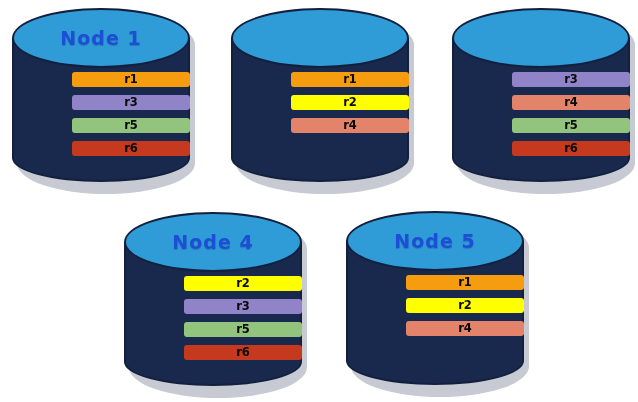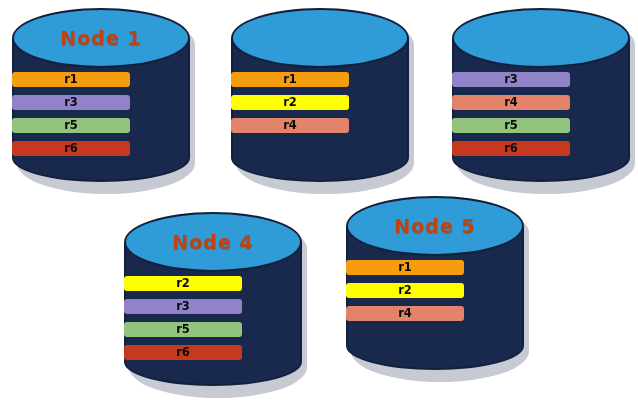--- a/index.html
+++ b/index.html
@@ -76,36 +76,36 @@
   }
   .cyl-title {
     position: absolute;
     left: 0;
     top: 0;
     width: 178px;
     height: 60px;
     display: flex;
     align-items: center;
     justify-content: center;
-    color: #c2410c;
+    color: #1d4ed8;
     font-size: 19px;
     font-weight: bold;
     letter-spacing: 1px;
     text-shadow: 0 1px 1px rgba(0,0,0,0.18);
     user-select: none;
   }
 
   .bars {
     position: absolute;
     left: 0;
     top: 60px;
     width: 178px;
     display: flex;
     flex-direction: column;
-    align-items: flex-start;
+    align-items: flex-end;
     gap: 8px;
     padding-top: 4px;
     box-sizing: border-box;
   }
   .bar {
     width: 118px;
     height: 15px;
     border-radius: 3px;
     display: flex;
     align-items: center;
@@ -193,21 +193,21 @@
           <span>r3</span>
         </div>
         <div class="bar" style="background: rgb(146, 196, 125);">
           <span>r5</span>
         </div>
         <div class="bar" style="background: rgb(197, 57, 31);">
           <span>r6</span>
         </div>
       </div>
     </div>
-    <div class="node" style="left: 346px; top: 196px; padding-left: 48px;">
+    <div class="node" style="left: 346px; top: 211px; padding-left: 48px;">
       <div class="cyl-shadow"></div>
       <div class="cyl-body"></div>
       <div class="cyl-body-rect"></div>
       <div class="cyl-top"></div>
       <div class="cyl-title">Node 5</div>
       <div class="bars">
         <div class="bar" style="background: rgb(245, 157, 14);">
           <span>r1</span>
         </div>
         <div class="bar" style="background: rgb(255, 255, 0);">

